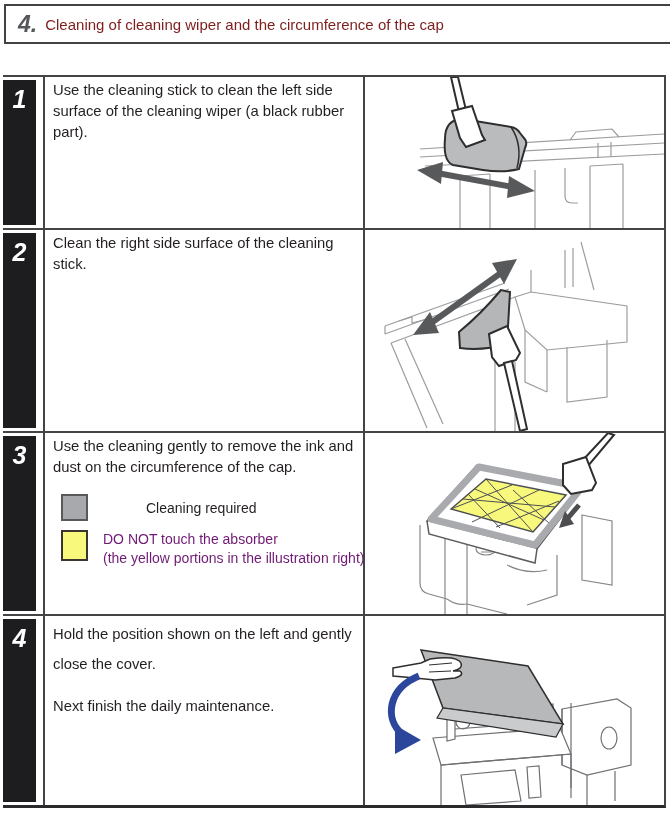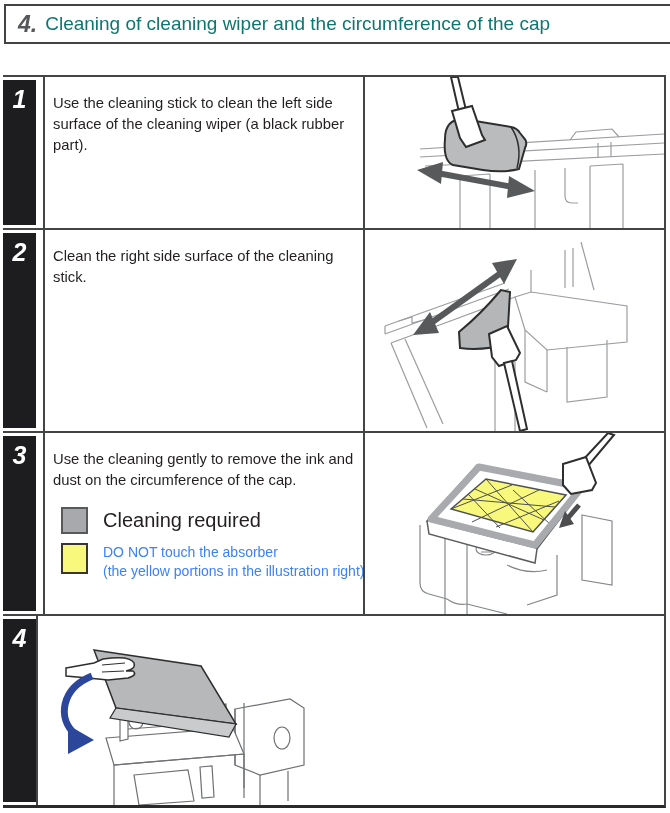--- a/index.html
+++ b/index.html
@@ -11,51 +11,51 @@
   
   .header-box{
     position:absolute;left:4px;top:4px;width:656px;height:36px;
     border:2px solid #414244;display:flex;align-items:center;
     padding-left:12px;box-sizing:content-box;
   }
   .header-num{
     font-size:23px;font-weight:bold;font-style:italic;color:#55575a;
     margin-right:8px;letter-spacing:0;
   }
-  .header-title{font-size:19px;color:#0f766e;}
+  .header-title{font-size:15px;color:#7f1d1d;}
   
   .steps-table{
     position:absolute;left:3px;top:75px;width:663px;
     border-top:2px solid #424446;border-right:2px solid #424446;
     border-bottom:3px solid #2a2a2c;box-sizing:border-box;
   }
   .step-row{display:flex;align-items:stretch;border-bottom:2px solid #424446;}
   .step-row:last-child{border-bottom:none;}
   .num-cell{
     width:33px;margin:3px 0;background:#1d1d1f;color:#ffffff;
     font-size:25px;font-weight:bold;font-style:italic;
     display:flex;justify-content:center;padding-top:5px;flex-shrink:0;
   }
   .text-cell{
     flex:1;margin-left:7px;border-left:2px solid #424446;
-    padding:16px 4px 0 8px;box-sizing:border-box;min-width:0;
+    padding:3px 4px 0 8px;box-sizing:border-box;min-width:0;
   }
   .step-text{font-size:14.8px;line-height:1.43;margin:0;}
   .illus-cell{
     width:299px;flex-shrink:0;border-left:2px solid #424446;
     box-sizing:content-box;overflow:hidden;background:#fff;
   }
   .illus-cell svg{display:block;}
   
   .legend-row{display:flex;align-items:center;margin-top:16px;}
   .legend-swatch{width:27px;height:27px;margin-left:8px;margin-right:15px;
     box-sizing:border-box;flex-shrink:0;}
   .legend-swatch.gray{border:2px solid #58595b;}
   .legend-swatch.yellow{border:2px solid #3b3530;height:31px;}
-  .legend-label{font-size:20px;}
+  .legend-label{font-size:14px;margin-left:43px;}
   .legend-label-2line{font-size:14px;line-height:1.35;white-space:nowrap;}
   
   .p-wide{font-size:14.8px;line-height:30px;margin:0;}
   .p-wide + .p-wide{margin-top:12px;}
 </style>
 </head>
 <body>
 
 <div class="header-box">
   <span class="header-num">4.</span>
@@ -134,21 +134,21 @@
       <span>3</span>
     </div>
     <div class="text-cell">
       <p class="step-text">Use the cleaning gently to remove the ink and dust on the circumference of the cap.</p>
       <div class="legend-row">
         <div class="legend-swatch gray" style="background: rgb(167, 169, 172);"></div>
         <span class="legend-label" style="color: rgb(35, 31, 32);">Cleaning required</span>
       </div>
       <div class="legend-row" style="margin-top:9px;align-items:flex-start">
         <div class="legend-swatch yellow" style="background: rgb(248, 249, 124);"></div>
-        <span class="legend-label-2line" style="color: #3b82f6;">
+        <span class="legend-label-2line" style="color: #701a75;">
           <span>DO NOT touch the absorber</span><br>
           <span>(the yellow portions in the illustration right)</span>
         </span>
       </div>
     </div>
     <div class="illus-cell">
       <svg width="299" height="181" viewBox="0 0 299 181" aria-label="cleaning-stick-on-gray-cap-rim-around-yellow-absorber">
         <g stroke="#85878a" stroke-width="1.2" fill="none">
           <path d="M55,92 L55,150 Q55,159 64,161 L82,166"></path>
           <path d="M80,102 L80,181"></path>
@@ -179,20 +179,24 @@
         <polygon points="198,31 221,24 231,50 227,57 206,61 198,52" fill="#ffffff" stroke="#2e2e2e" stroke-width="2"></polygon>
         <line x1="214" y1="72" x2="203" y2="85" stroke="#4d4d4f" stroke-width="5"></line>
         <polygon points="209,91 194,95 200,78" fill="#4d4d4f"></polygon>
       </svg>
     </div>
   </div>
 
   <div class="step-row" style="height:189px">
     <div class="num-cell">
       <span>4</span>
+    </div>
+    <div class="text-cell">
+      <p class="p-wide">Hold the position shown on the left and gently close the cover.</p>
+      <p class="p-wide">Next finish the daily maintenance.</p>
     </div>
     <div class="illus-cell">
       <svg width="299" height="189" viewBox="0 0 299 189" aria-label="hand-closing-printer-cover-with-blue-curved-arrow">
         <g stroke="#6e7073" stroke-width="1.2" fill="#ffffff">
           <path d="M197,93 L252,83 L266,92 L266,149 L222,159 L197,149 Z"></path>
           <ellipse cx="244" cy="122" rx="8" ry="11" fill="none"></ellipse>
           <path d="M197,93 L197,149" fill="none"></path>
           <path d="M206,87 L206,182" fill="none"></path>
           <path d="M222,159 L222,189 M250,155 L250,185" fill="none"></path>
           <path d="M68,122 L195,112 L206,138 L76,149 Z"></path>

